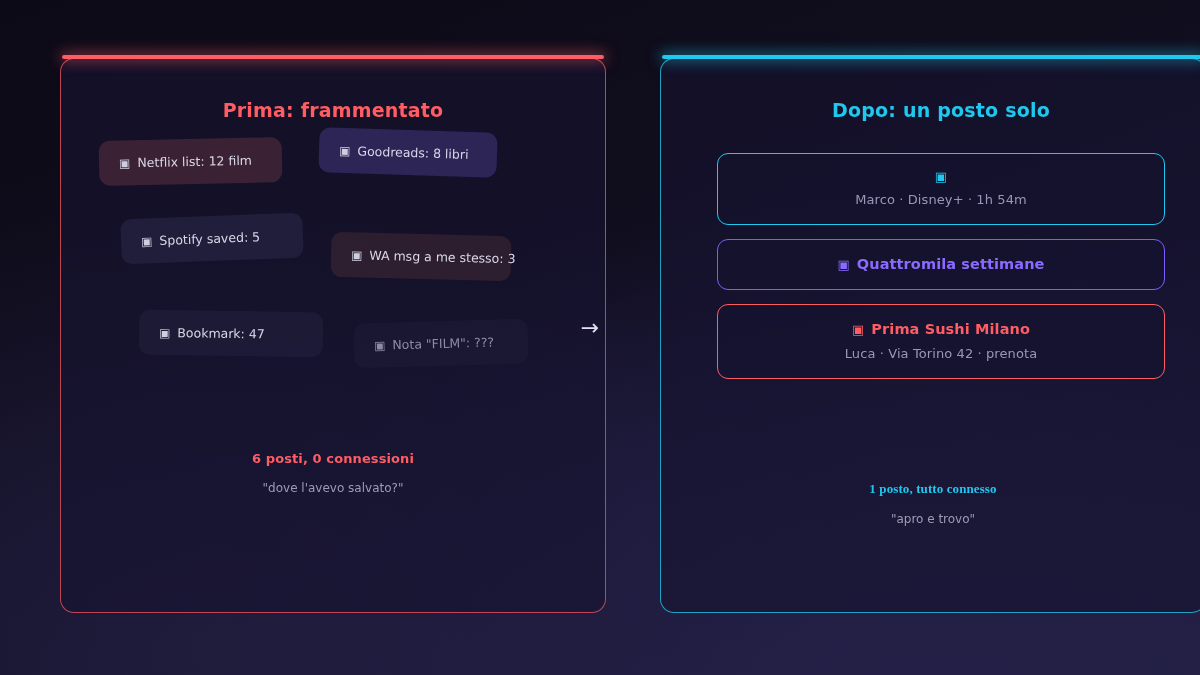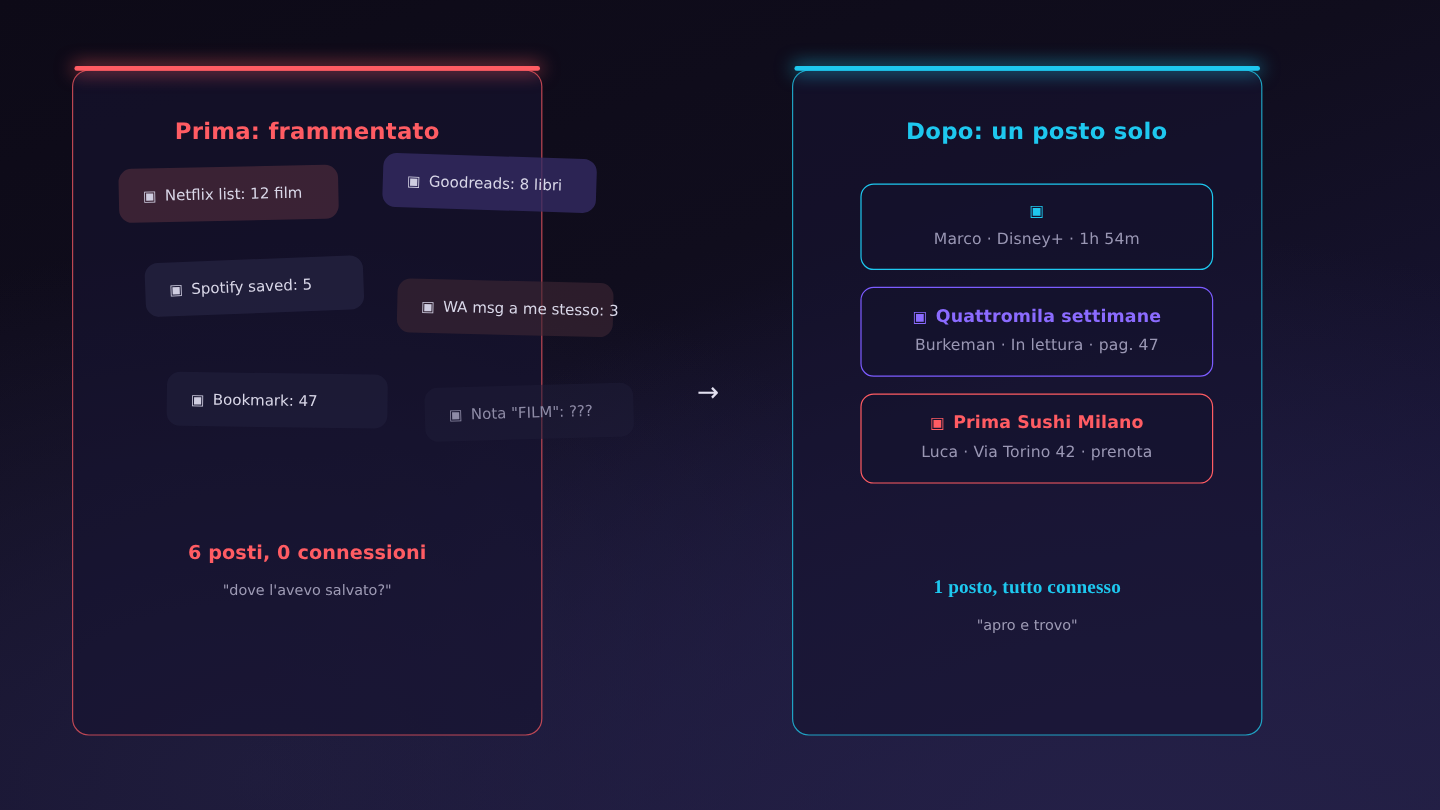--- a/index.html
+++ b/index.html
@@ -24,21 +24,21 @@
     inset: 0;
     display: flex;
     align-items: flex-start;
     justify-content: center;
   }
 
   
   .panel {
     position: absolute;
     top: 58px;
-    width: 392px;
+    width: 546px;
     height: 555px;
     border-radius: 14px;
     background: rgba(23,20,48,0.62);
     overflow: visible;
   }
 
   .panel-left  { left: 60px;  border: 1px solid rgba(255,92,99,0.72); }
   .panel-right { left: 660px; border: 1px solid rgba(34,197,231,0.80); padding-left: 16px; }
 
   .panel-topbar {
@@ -142,21 +142,21 @@
   .panel-footer {
     position: absolute;
     left: 0;
     right: 0;
     text-align: center;
   }
   .panel-left  .panel-footer { top: 392px; }
   .panel-right .panel-footer { top: 422px; }
 
   .footer-main {
-    font-size: 16px;
+    font-size: 13px;
     font-weight: 600;
     letter-spacing: 0.1px;
   }
   .panel-left  .footer-main { color: #ff5c63; }
   .panel-right .footer-main { color: #1ec8ef; font-family: Liberation Serif, serif; }
 
   .footer-quote {
     margin-top: 15px;
     font-size: 12px;
     color: #9e9bb5;
@@ -241,21 +241,20 @@
           <span class="glyph">▣</span>
         </div>
         <div class="card-meta">Marco · Disney+ · 1h 54m</div>
       </article>
 
       <article class="card card-purple">
         <div class="card-title">
           <span class="glyph">▣</span>
           <span>Quattromila settimane</span>
         </div>
-        <div class="card-meta">Burkeman · In lettura · pag. 47</div>
       </article>
 
       <article class="card card-red">
         <div class="card-title">
           <span class="glyph">▣</span>
           <span>Prima Sushi Milano</span>
         </div>
         <div class="card-meta">Luca · Via Torino 42 · prenota</div>
       </article>
 

